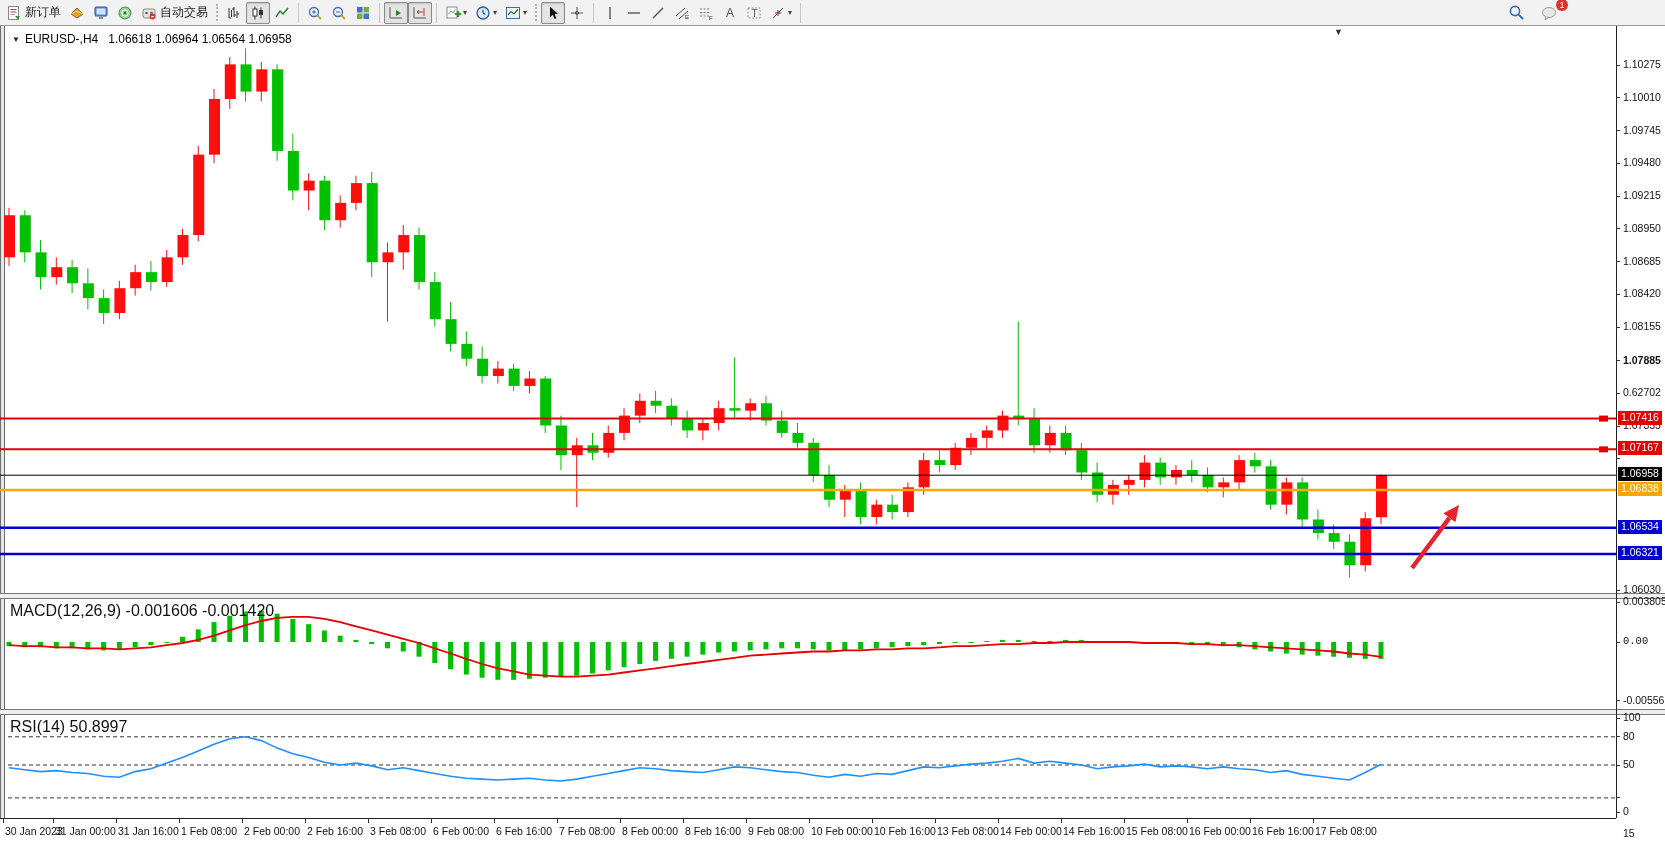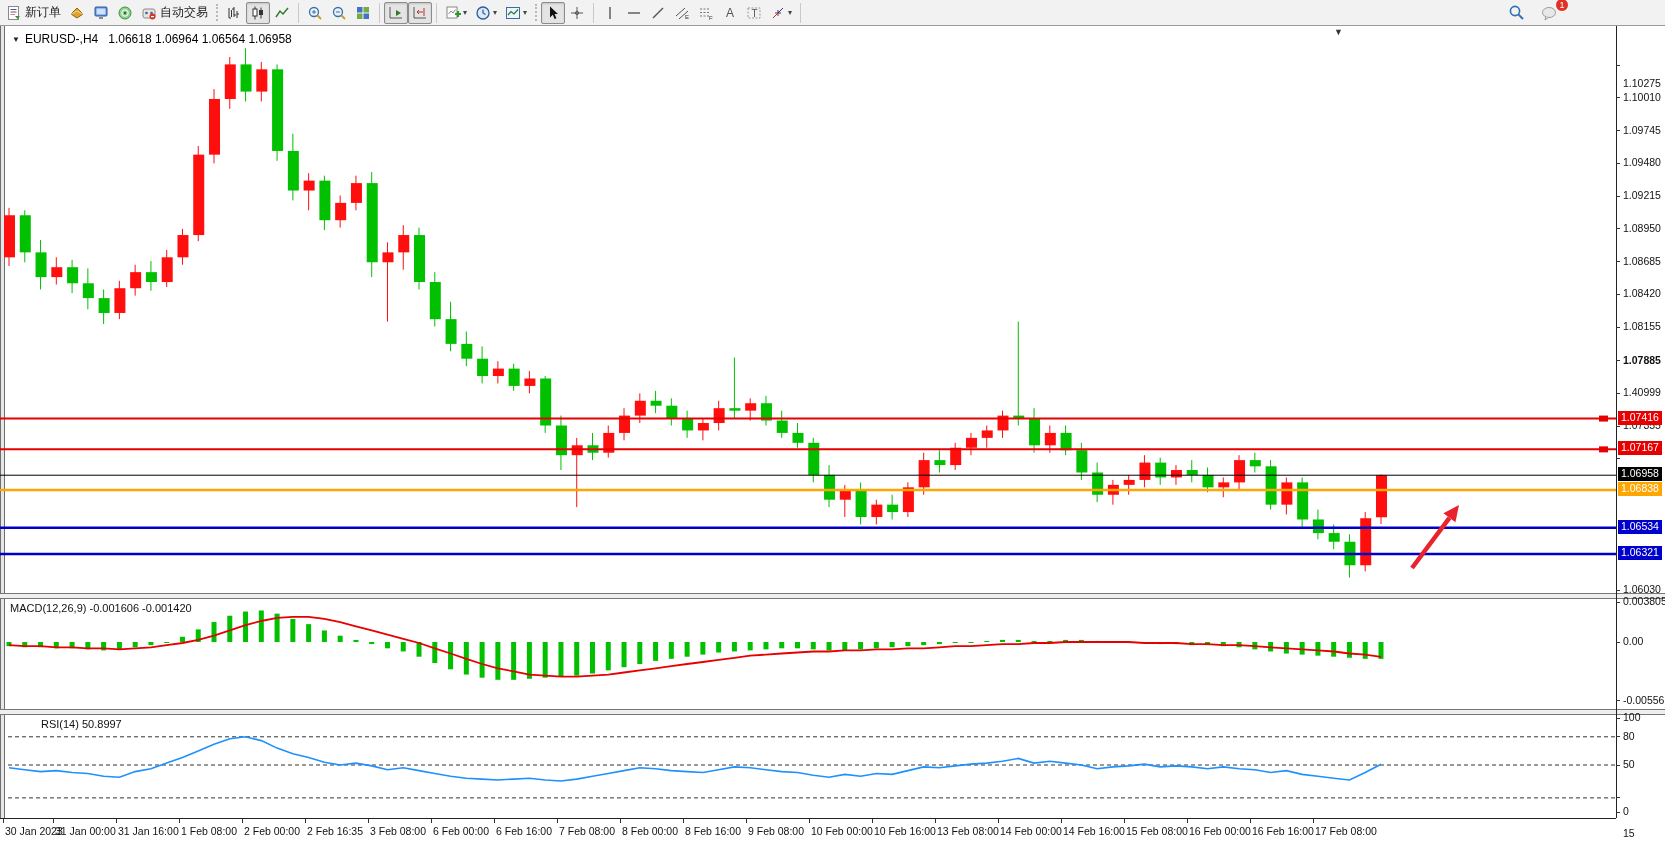--- a/index.html
+++ b/index.html
@@ -28,21 +28,21 @@
   #priceSvg{position:absolute;left:0;top:0;}
   #macdSvg{position:absolute;left:0;top:573px;}
   #rsiSvg{position:absolute;left:0;top:689px;}
   .vborder{position:absolute;left:1616px;top:0;width:1px;height:792px;background:#222;}
   .chart-title{position:absolute;left:12px;top:6px;font-size:12px;color:#000;}
   .chart-title .tri{font-size:8px;color:#222;margin-right:5px;vertical-align:1px;}
   .chart-title .sym{margin-right:10px;}
   .shift-marker{position:absolute;left:1334px;top:1px;font-size:9px;color:#333;}
   .splitter{position:absolute;left:0;width:1665px;height:6px;background:#efefef;
     border-top:1px solid #777;border-bottom:1px solid #777;}
-  .ind-label{position:absolute;left:10px;font-size:11px;color:#111;white-space:nowrap;}
+  .ind-label{position:absolute;left:10px;font-size:16px;color:#111;white-space:nowrap;}
   #priceAxis{position:absolute;left:1616px;top:0;width:49px;height:792px;}
   .tickmark{position:absolute;left:0;width:4px;height:1px;background:#333;}
   .ticklabel{position:absolute;left:7px;font-size:10.5px;color:#111;white-space:nowrap;}
   .plabel{position:absolute;left:2px;height:14px;line-height:13px;padding:0 3px;
     font-size:10.5px;color:#fff;white-space:nowrap;}
   #timeAxis{position:absolute;left:0;top:792px;width:1616px;height:24px;background:#fff;
     border-top:1px solid #222;}
   .ttick{position:absolute;top:0;width:1px;height:4px;background:#333;}
   .tlabel{position:absolute;top:6px;font-size:10.5px;color:#111;white-space:nowrap;}
 </style>
@@ -615,64 +615,64 @@
   </div>
 
   <div class="splitter" style="top:683px;"></div>
 
   <svg id="rsiSvg" width="1616" height="103">
       <line x1="8" y1="21.80000000000001" x2="1616" y2="21.80000000000001" stroke="#333" stroke-dasharray="4,3" stroke-width="1"></line>
       <line x1="8" y1="50" x2="1616" y2="50" stroke="#333" stroke-dasharray="4,3" stroke-width="1"></line>
       <line x1="8" y1="82.9" x2="1616" y2="82.9" stroke="#333" stroke-dasharray="4,3" stroke-width="1"></line>
       <polyline points="9.0,52.8 24.8,54.7 40.5,56.6 56.3,55.6 72.1,57.5 87.8,58.5 103.6,61.3 119.4,62.2 135.2,56.6 150.9,53.8 166.7,48.1 182.5,42.5 198.2,35.9 214.0,29.3 229.8,23.7 245.5,21.8 261.3,25.6 277.1,33.1 292.9,38.7 308.6,42.5 324.4,47.2 340.2,50.0 355.9,48.1 371.7,50.9 387.5,54.7 403.3,52.8 419.0,55.6 434.8,58.5 450.6,61.3 466.3,63.2 482.1,64.1 497.9,65.0 513.6,64.1 529.4,63.2 545.2,65.0 560.9,66.0 576.7,64.1 592.5,61.3 608.3,58.5 624.0,55.6 639.8,52.8 655.6,53.8 671.3,55.6 687.1,56.6 702.9,57.5 718.6,54.7 734.4,51.9 750.2,52.8 766.0,54.7 781.7,56.6 797.5,57.5 813.3,60.3 829.0,62.2 844.8,59.4 860.6,61.3 876.4,58.5 892.1,59.4 907.9,55.6 923.7,51.9 939.4,52.8 955.2,50.9 971.0,49.1 986.7,48.1 1002.5,46.2 1018.3,43.4 1034.0,48.1 1049.8,46.2 1065.6,48.1 1081.4,50.0 1097.1,53.8 1112.9,51.9 1128.7,50.9 1144.4,49.1 1160.2,51.9 1176.0,50.9 1191.8,51.9 1207.5,53.8 1223.3,51.9 1239.1,53.8 1254.8,54.7 1270.6,57.5 1286.4,55.6 1302.1,59.4 1317.9,61.3 1333.7,63.2 1349.5,65.0 1365.2,57.5 1381.0,49.2" fill="none" stroke="#1e90ff" stroke-width="1.6"></polyline>
     </svg>
-  <div class="ind-label" style="top:692px;margin-left:31px;">
+  <div class="ind-label" style="top:692px;">
     <span>RSI(14)</span>&nbsp;<span>50.8997</span>
   </div>
 
   <div class="vborder"></div>
   <div id="priceAxis">
       <div class="tickmark" style="top:38.5px;"></div>
-      <div class="ticklabel" style="top:32.0px;margin-top:19px;">1.10275</div>
+      <div class="ticklabel" style="top:32.0px;">1.10275</div>
       <div class="tickmark" style="top:71.3px;"></div>
       <div class="ticklabel" style="top:64.8px;">1.10010</div>
       <div class="tickmark" style="top:104.0px;"></div>
       <div class="ticklabel" style="top:97.5px;">1.09745</div>
       <div class="tickmark" style="top:136.8px;"></div>
       <div class="ticklabel" style="top:130.3px;">1.09480</div>
       <div class="tickmark" style="top:169.6px;"></div>
       <div class="ticklabel" style="top:163.1px;">1.09215</div>
       <div class="tickmark" style="top:202.4px;"></div>
       <div class="ticklabel" style="top:195.9px;">1.08950</div>
       <div class="tickmark" style="top:235.1px;"></div>
       <div class="ticklabel" style="top:228.6px;">1.08685</div>
       <div class="tickmark" style="top:267.9px;"></div>
       <div class="ticklabel" style="top:261.4px;">1.08420</div>
       <div class="tickmark" style="top:300.7px;"></div>
       <div class="ticklabel" style="top:294.2px;">1.08155</div>
       <div class="tickmark" style="top:334.1px;"></div>
       <div class="ticklabel" style="top:327.6px;font-weight:bold;">1.07885</div>
       <div class="tickmark" style="top:366.8px;"></div>
-      <div class="ticklabel" style="top:360.3px;">1.40999</div>
+      <div class="ticklabel" style="top:360.3px;">0.62702</div>
       <div class="tickmark" style="top:399.6px;"></div>
       <div class="ticklabel" style="top:393.1px;">1.07355</div>
       <div class="tickmark" style="top:432.4px;"></div>
       <div class="ticklabel" style="top:444px;">1.07090</div>
       <div class="tickmark" style="top:563.5px;"></div>
       <div class="ticklabel" style="top:557.0px;">1.06030</div>
       <div class="plabel" style="top:384.6px;background:#e60000;">1.07416</div>
       <div class="plabel" style="top:415.4px;background:#e60000;">1.07167</div>
       <div class="plabel" style="top:441.2px;background:#000000;">1.06958</div>
       <div class="plabel" style="top:456.1px;background:#ffa500;">1.06838</div>
       <div class="plabel" style="top:493.6px;background:#0000cc;">1.06534</div>
       <div class="plabel" style="top:520.0px;background:#0000cc;">1.06321</div>
       <div class="tickmark" style="top:575.5px;"></div>
       <div class="ticklabel" style="top:569.0px;">0.003805</div>
       <div class="tickmark" style="top:615.5px;"></div>
-      <div class="ticklabel" style="top:609.0px;">0.00</div>
+      <div class="ticklabel" style="top:609.0px;font-family:Liberation Mono, monospace;">0.00</div>
       <div class="tickmark" style="top:674.0px;"></div>
       <div class="ticklabel" style="top:667.5px;">-0.005569</div>
       <div class="tickmark" style="top:691.5px;"></div>
       <div class="ticklabel" style="top:685.0px;">100</div>
       <div class="tickmark" style="top:710.3px;"></div>
       <div class="ticklabel" style="top:703.8px;">80</div>
       <div class="tickmark" style="top:738.5px;"></div>
       <div class="ticklabel" style="top:732.0px;">50</div>
       <div class="tickmark" style="top:771.4px;"></div>
       <div class="ticklabel" style="top:801px;">15</div>
@@ -684,21 +684,21 @@
       <div class="tlabel" style="left:5px;">30 Jan 2023</div>
       <div class="ttick" style="left:53px;"></div>
       <div class="tlabel" style="left:55px;">31 Jan 00:00</div>
       <div class="ttick" style="left:116px;"></div>
       <div class="tlabel" style="left:118px;">31 Jan 16:00</div>
       <div class="ttick" style="left:179px;"></div>
       <div class="tlabel" style="left:181px;">1 Feb 08:00</div>
       <div class="ttick" style="left:242px;"></div>
       <div class="tlabel" style="left:244px;">2 Feb 00:00</div>
       <div class="ttick" style="left:305px;"></div>
-      <div class="tlabel" style="left:307px;">2 Feb 16:35</div>
+      <div class="tlabel" style="left:307px;">2 Feb 16:00</div>
       <div class="ttick" style="left:368px;"></div>
       <div class="tlabel" style="left:370px;">3 Feb 08:00</div>
       <div class="ttick" style="left:431px;"></div>
       <div class="tlabel" style="left:433px;">6 Feb 00:00</div>
       <div class="ttick" style="left:494px;"></div>
       <div class="tlabel" style="left:496px;">6 Feb 16:00</div>
       <div class="ttick" style="left:557px;"></div>
       <div class="tlabel" style="left:559px;">7 Feb 08:00</div>
       <div class="ttick" style="left:620px;"></div>
       <div class="tlabel" style="left:622px;">8 Feb 00:00</div>

